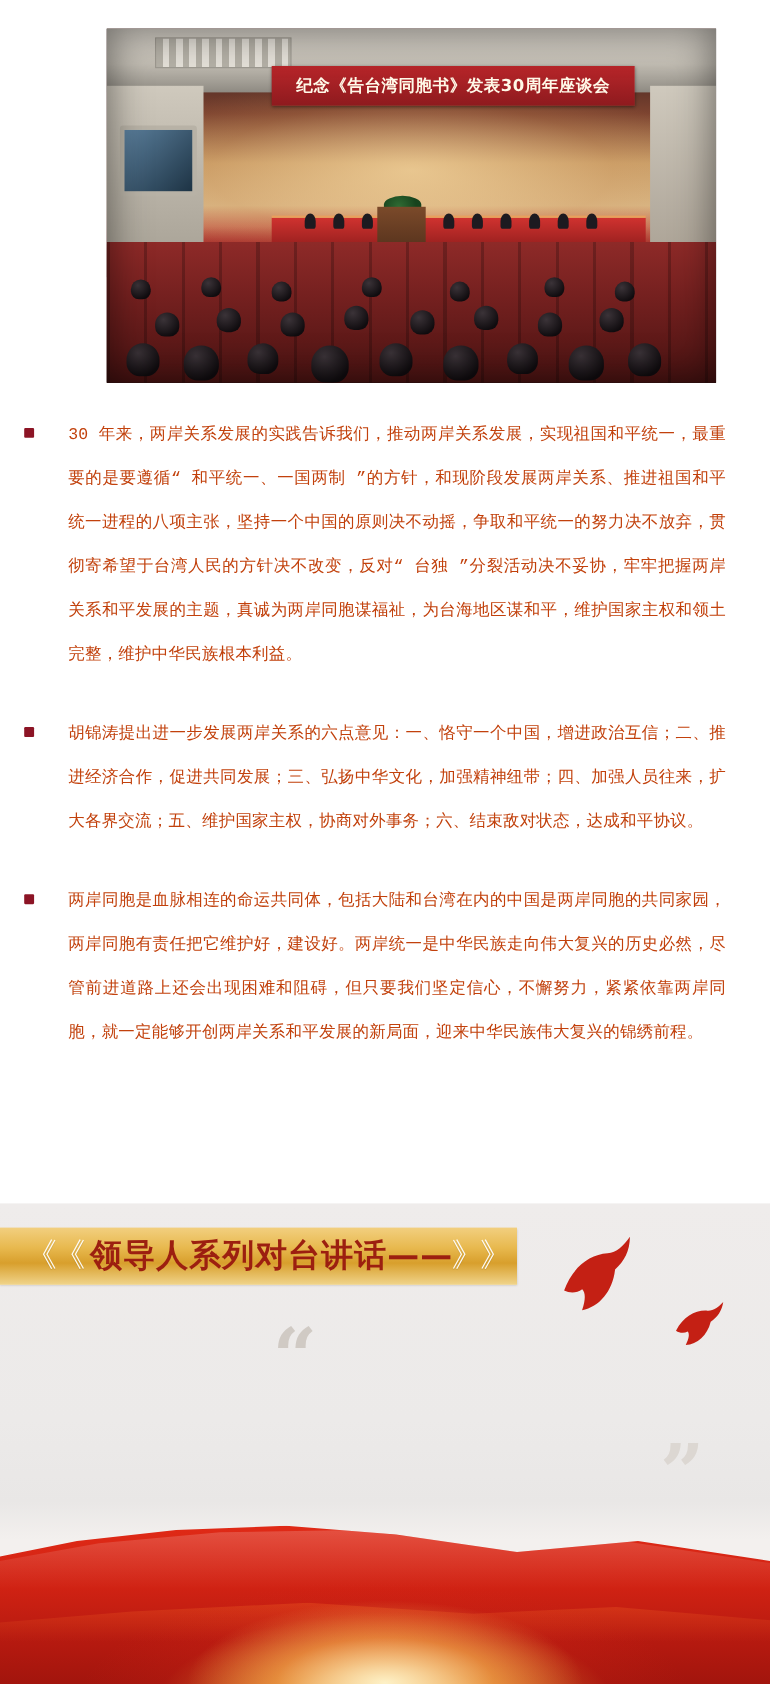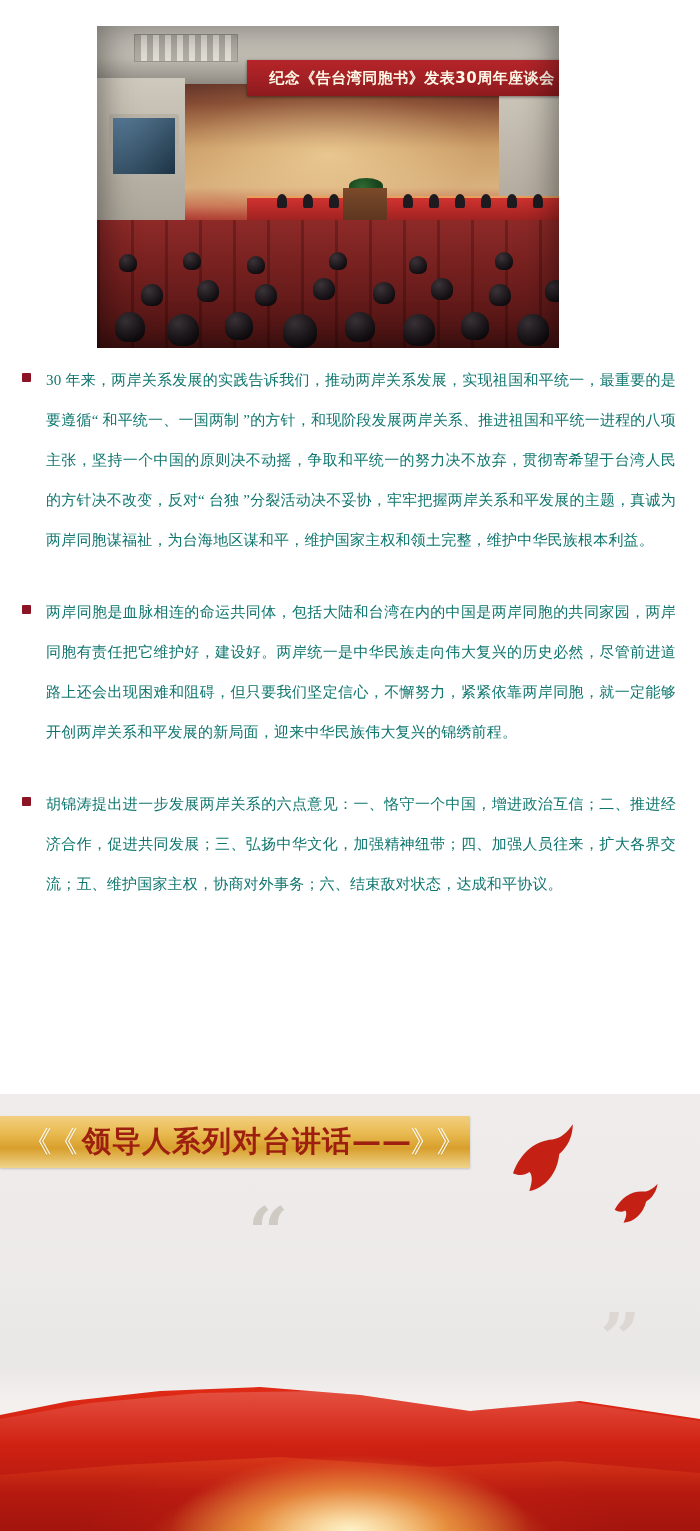--- a/index.html
+++ b/index.html
@@ -18,21 +18,21 @@
     height: 1531px;
     overflow: hidden;
     background: #ffffff;
   }
 
   
   .photo-wrap {
     position: absolute;
     left: 97px;
     top: 26px;
-    width: 462px;
+    width: 554px;
     height: 322px;
     overflow: hidden;
     background: #2b1a18;
   }
   .photo {
     position: absolute;
     inset: 0;
     background:
       
       radial-gradient(120% 55% at 50% 108%, rgba(10,6,8,0.92) 0%, rgba(20,10,12,0.55) 45%, rgba(0,0,0,0) 72%),
@@ -147,26 +147,26 @@
   .bullet {
     position: absolute;
     left: 22px;
     top: 13px;
     width: 9px;
     height: 9px;
     background: #8c1425;
     border-radius: 1px;
   }
   .para p {
-    margin: 0;
+    margin: 16px;
     font-size: 15px;
     line-height: 40px;
-    color: #0f766e;
+    color: #c2410c;
     text-align: justify;
-    font-family: Liberation Serif, serif;
+    font-family: Liberation Mono, monospace;
     letter-spacing: 0.2px;
   }
 
   
   .lower {
     position: absolute;
     left: 0;
     top: 1094px;
     width: 700px;
     height: 437px;
@@ -327,26 +327,26 @@
 
   <div class="content">
 
     <div class="para">
       <span class="bullet"></span>
       <p>30 年来，两岸关系发展的实践告诉我们，推动两岸关系发展，实现祖国和平统一，最重要的是要遵循“ 和平统一、一国两制 ”的方针，和现阶段发展两岸关系、推进祖国和平统一进程的八项主张，坚持一个中国的原则决不动摇，争取和平统一的努力决不放弃，贯彻寄希望于台湾人民的方针决不改变，反对“ 台独 ”分裂活动决不妥协，牢牢把握两岸关系和平发展的主题，真诚为两岸同胞谋福祉，为台海地区谋和平，维护国家主权和领土完整，维护中华民族根本利益。</p>
     </div>
 
     <div class="para">
       <span class="bullet"></span>
-      <p>两岸同胞是血脉相连的命运共同体，包括大陆和台湾在内的中国是两岸同胞的共同家园，两岸同胞有责任把它维护好，建设好。两岸统一是中华民族走向伟大复兴的历史必然，尽管前进道路上还会出现困难和阻碍，但只要我们坚定信心，不懈努力，紧紧依靠两岸同胞，就一定能够开创两岸关系和平发展的新局面，迎来中华民族伟大复兴的锦绣前程。</p>
+      <p>胡锦涛提出进一步发展两岸关系的六点意见：一、恪守一个中国，增进政治互信；二、推进经济合作，促进共同发展；三、弘扬中华文化，加强精神纽带；四、加强人员往来，扩大各界交流；五、维护国家主权，协商对外事务；六、结束敌对状态，达成和平协议。</p>
     </div>
 
     <div class="para">
       <span class="bullet"></span>
-      <p>胡锦涛提出进一步发展两岸关系的六点意见：一、恪守一个中国，增进政治互信；二、推进经济合作，促进共同发展；三、弘扬中华文化，加强精神纽带；四、加强人员往来，扩大各界交流；五、维护国家主权，协商对外事务；六、结束敌对状态，达成和平协议。</p>
+      <p>两岸同胞是血脉相连的命运共同体，包括大陆和台湾在内的中国是两岸同胞的共同家园，两岸同胞有责任把它维护好，建设好。两岸统一是中华民族走向伟大复兴的历史必然，尽管前进道路上还会出现困难和阻碍，但只要我们坚定信心，不懈努力，紧紧依靠两岸同胞，就一定能够开创两岸关系和平发展的新局面，迎来中华民族伟大复兴的锦绣前程。</p>
     </div>
 
   </div>
 
   <div class="lower">
     <div class="ribbon"></div>
     <div class="chev chev-left">《《</div>
     <div class="ribbon-title">领导人系列对台讲话——</div>
     <div class="chev chev-right">》》</div>
 

